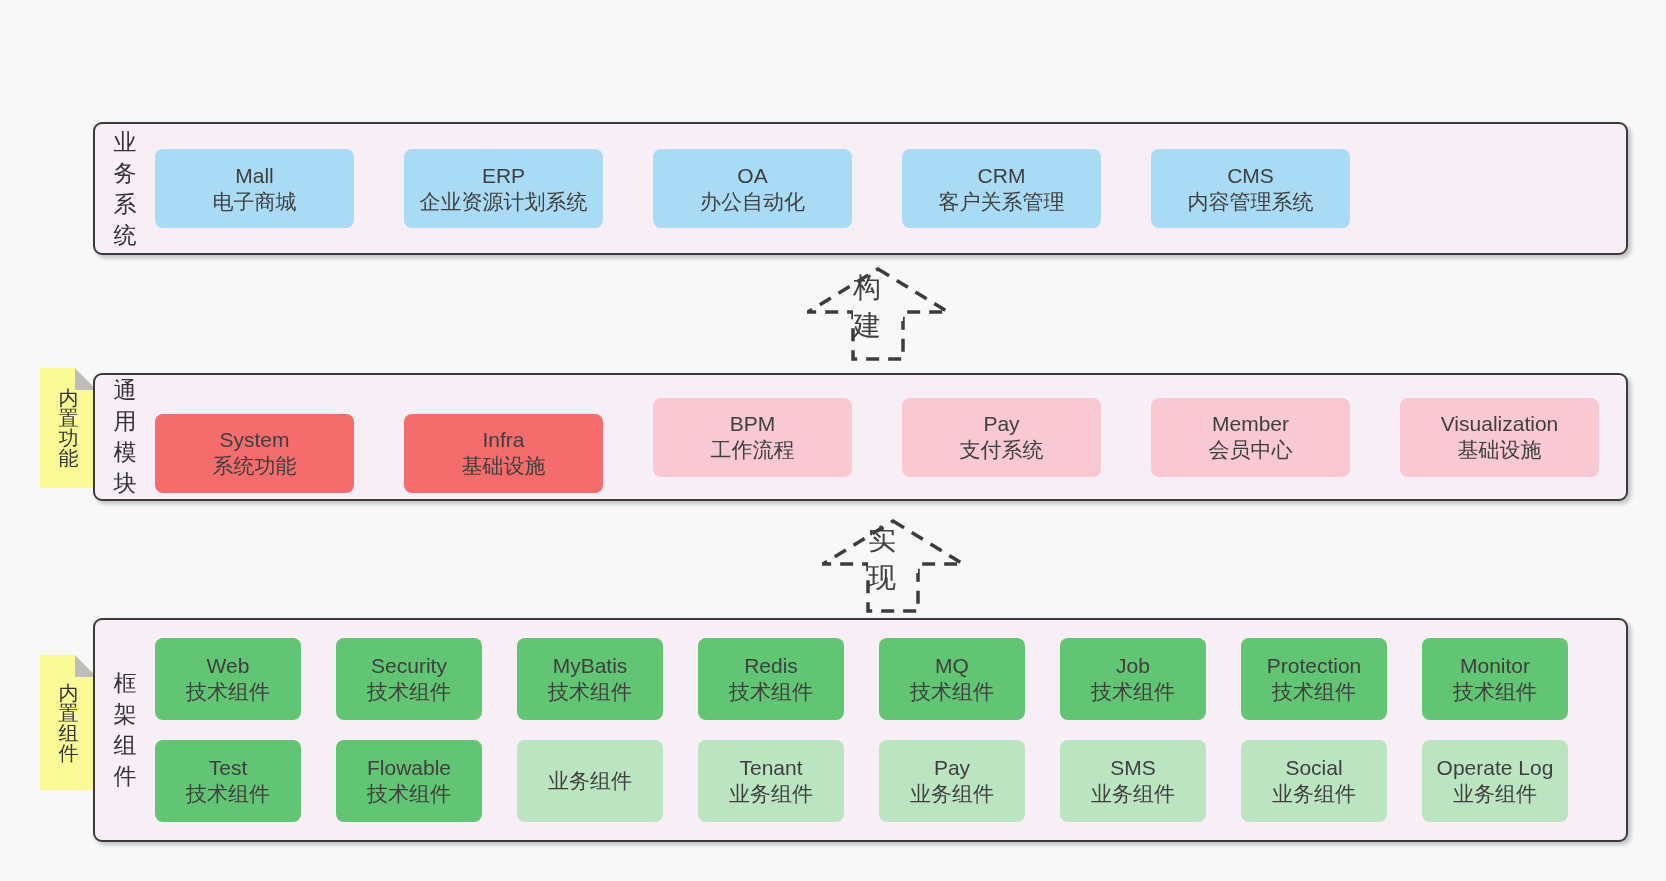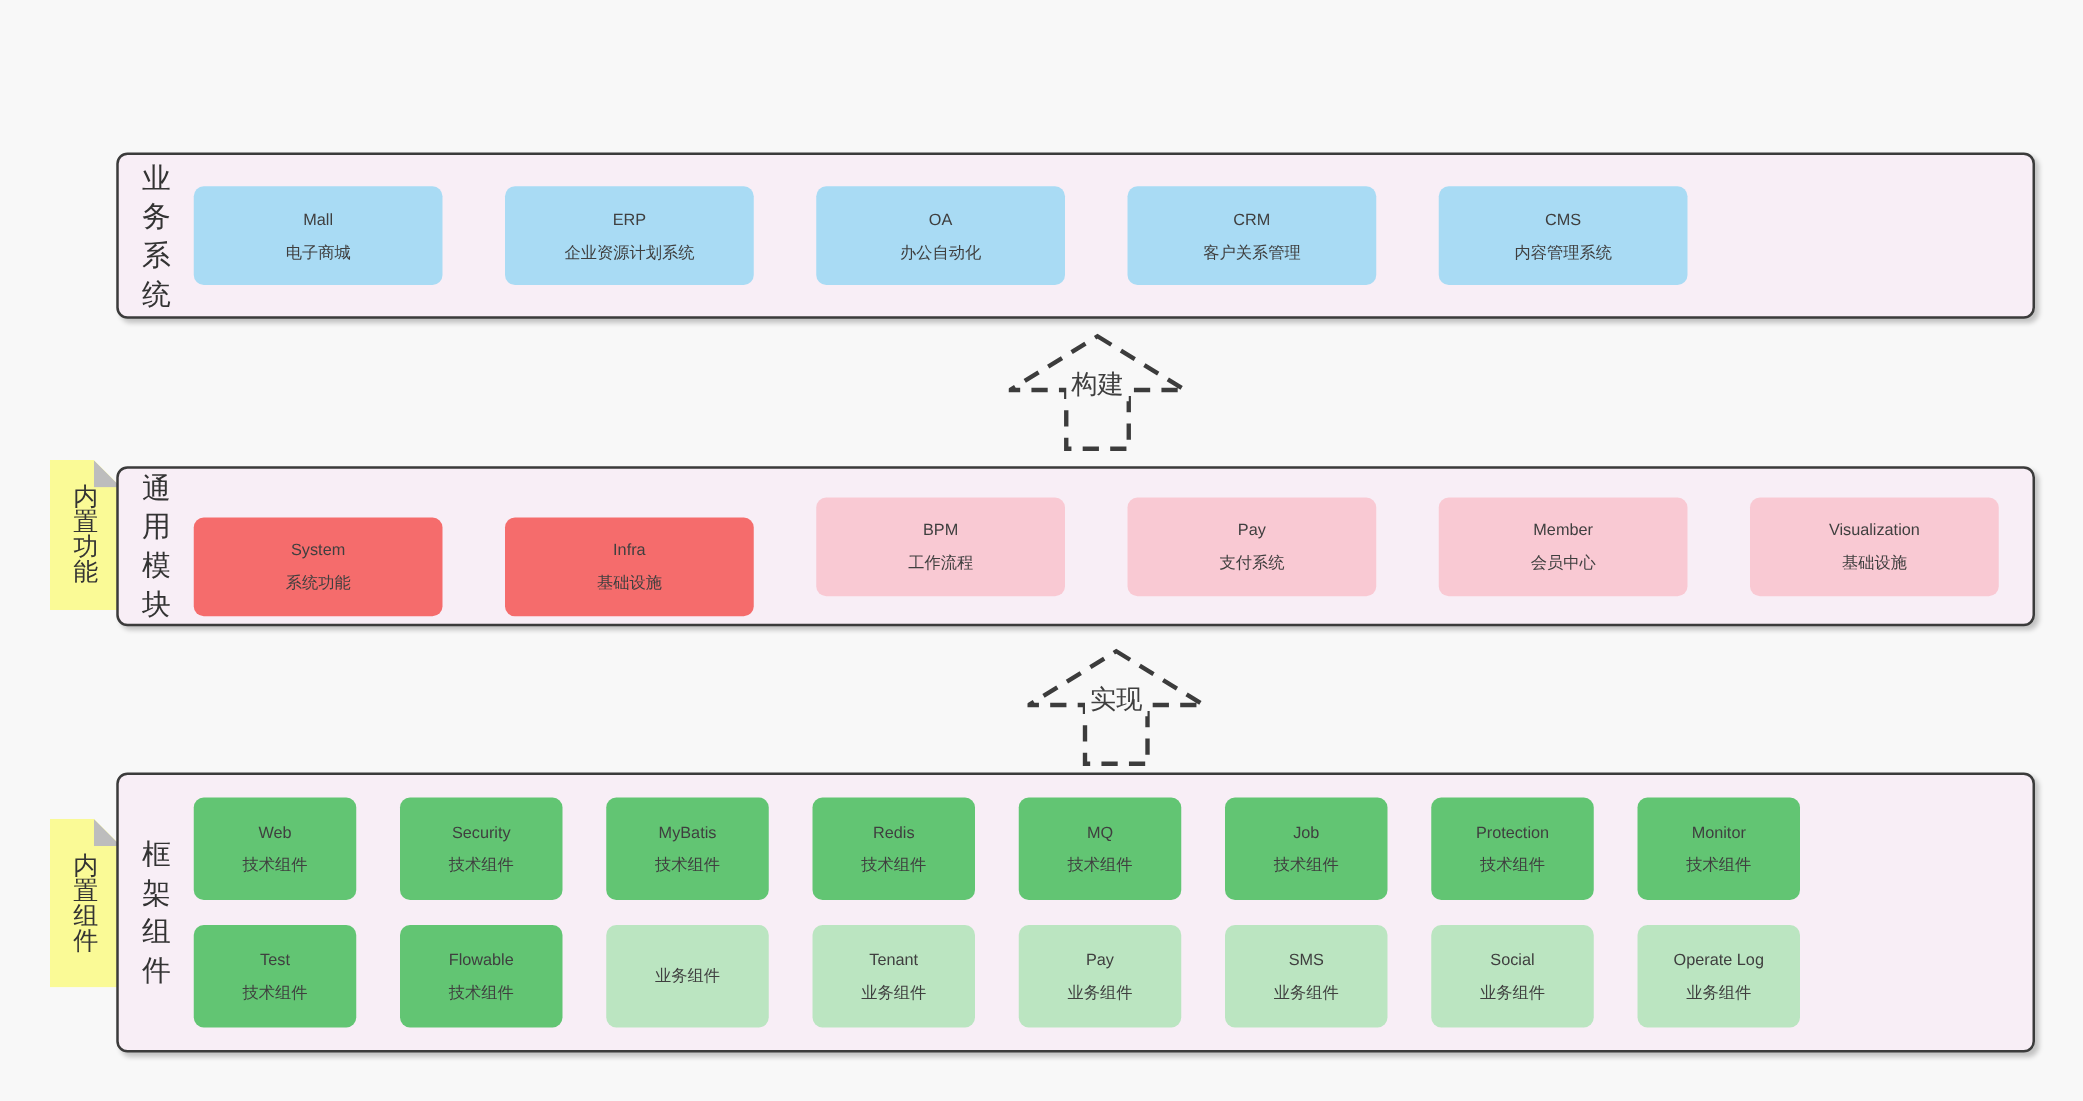--- a/index.html
+++ b/index.html
@@ -40,24 +40,24 @@
   }
 
   .rows{display:flex;flex-direction:column;gap:20px;}
   .boxes{display:flex;align-items:center;}
   .boxes.wide{gap:50px;}
   .boxes.narrow{gap:35px;}
 
   .box{
     border-radius:8px;
     display:flex;flex-direction:column;align-items:center;justify-content:center;
-    text-align:center;font-size:13px;line-height:26px;color:var(--c-text);
+    text-align:center;font-size:21px;line-height:26px;color:var(--c-text);
   }
   .box.wide{width:199px;height:79px;}
-  .box.narrow{width:130px;height:82px;padding:16px 6px;}
+  .box.narrow{width:146px;height:82px;padding:16px 6px;}
   .v-blue{background:var(--c-blue);}
   .v-red{background:var(--c-red);margin-top:32px;}
   .v-pink{background:var(--c-pink);}
   .v-green{background:var(--c-green);}
   .v-lightgreen{background:var(--c-light-green);}
 
   
   .tag{
     position:absolute;left:40px;width:57px;
     background:var(--c-note-yellow);
@@ -81,21 +81,21 @@
     stroke:var(--c-arrow);
     stroke-width:3.5;
     stroke-dasharray:13 9;
   }
   .arrow-1{left:807px;top:264px;}
   .arrow-2{left:822px;top:516px;}
   .arrow-label{
     position:absolute;z-index:1;width:50px;height:28px;
     background:var(--c-page-bg);
     display:flex;align-items:center;justify-content:center;
-    font-size:21px;color:var(--c-text);
+    font-size:28px;color:var(--c-text);
   }
   .arrow-label-1{left:853px;top:293px;}
   .arrow-label-2{left:868px;top:545px;}
 </style>
 </head>
 <body>
 
 <div class="canvas">
 
   <div class="tag tag-mid">

